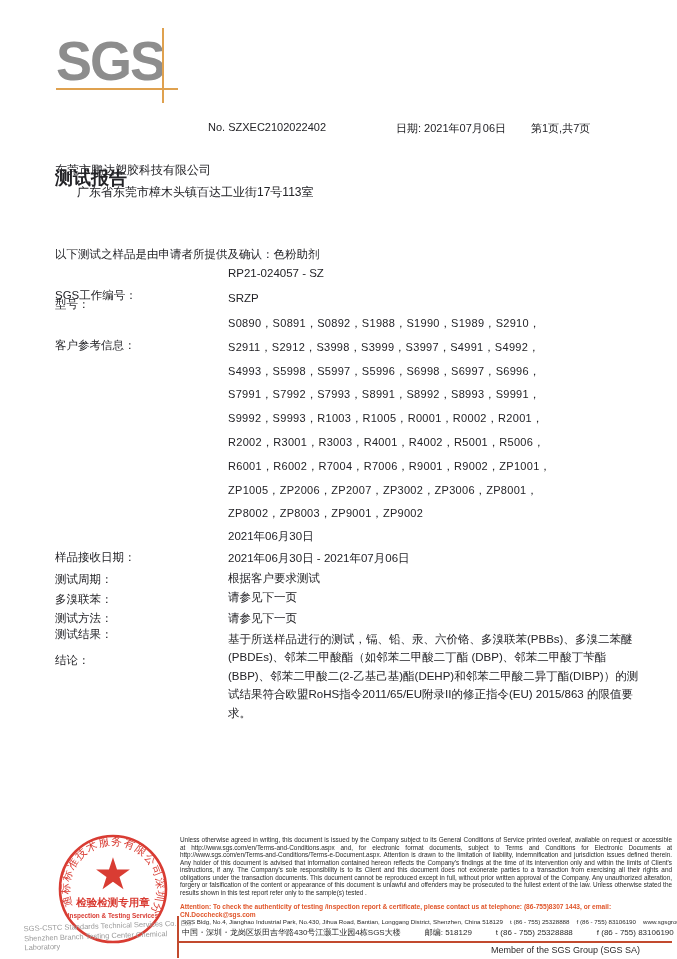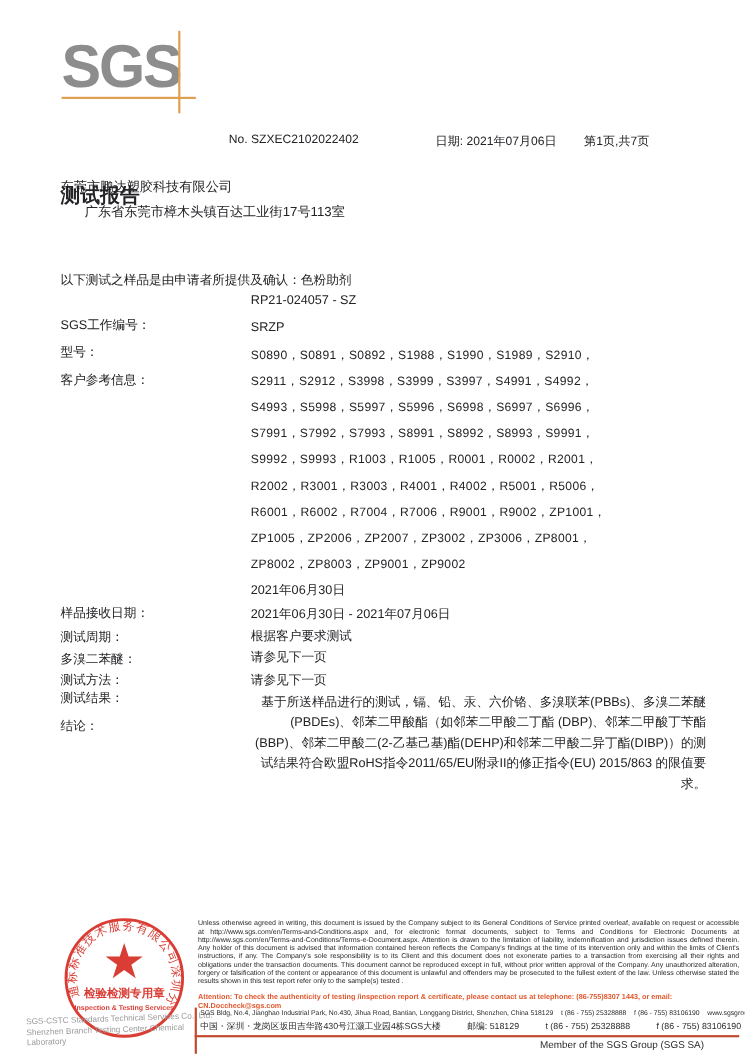--- a/index.html
+++ b/index.html
@@ -20,21 +20,21 @@
   .applicant-name{position:absolute;left:55px;top:162px;font-size:12px;}
   .applicant-addr{position:absolute;left:55px;top:184px;font-size:12px;margin-left:22px;}
   .sample-statement{position:absolute;left:55px;top:247px;font-size:11.5px;}
 
   
   .f-label{position:absolute;left:55px;font-size:11.5px;white-space:nowrap;margin-top:21px;}
   .f-value{position:absolute;left:228px;font-size:11.5px;white-space:nowrap;}
   .codes{position:absolute;left:228px;top:312px;font-size:11px;line-height:23.8px;
          letter-spacing:.3px;white-space:nowrap;}
   .conclusion-text{position:absolute;left:228px;top:630px;width:414px;font-size:11.5px;
-                   line-height:18.4px;white-space:normal;text-align:right;}
+                   line-height:18.4px;white-space:normal;text-align:left;}
 
   
   .stamp-svg{position:absolute;left:42px;top:830px;}
   .stamp-company{position:absolute;left:24px;top:921px;width:180px;font-size:7.5px;
                  line-height:9.5px;color:#9b9b9b;transform:rotate(-2deg);}
   .disclaimer{position:absolute;left:180px;top:836px;width:492px;font-size:6.4px;
               line-height:7.55px;text-align:justify;color:#2a2a2a;}
   .attention{position:absolute;left:180px;top:903px;width:492px;font-size:6.6px;
              line-height:7.6px;font-weight:700;color:#e0562b;}
   .addr-row-en{position:absolute;left:182px;top:918px;width:492px;font-size:6.2px;
@@ -59,21 +59,21 @@
   <span class="doc-date">日期: 2021年07月06日</span>
   <span class="doc-page">第1页,共7页</span>
 
   <div class="applicant-name">东莞市鹏达塑胶科技有限公司</div>
   <div class="applicant-addr">广东省东莞市樟木头镇百达工业街17号113室</div>
   <div class="sample-statement">以下测试之样品是由申请者所提供及确认：色粉助剂</div>
 
   <span class="f-label" style="top:267px">SGS工作编号：</span>
   <span class="f-value" style="top:267px">RP21-024057 - SZ</span>
 
-  <span class="f-label" style="top:292px">型号：</span>
+  <span class="f-label" style="top:276px">型号：</span>
   <span class="f-value" style="top:292px">SRZP</span>
 
   <span class="f-label" style="top:317px">客户参考信息：</span>
   <div class="codes">
     <div>S0890，S0891，S0892，S1988，S1990，S1989，S2910，</div>
     <div>S2911，S2912，S3998，S3999，S3997，S4991，S4992，</div>
     <div>S4993，S5998，S5997，S5996，S6998，S6997，S6996，</div>
     <div>S7991，S7992，S7993，S8991，S8992，S8993，S9991，</div>
     <div>S9992，S9993，R1003，R1005，R0001，R0002，R2001，</div>
     <div>R2002，R3001，R3003，R4001，R4002，R5001，R5006，</div>
@@ -81,21 +81,21 @@
     <div>ZP1005，ZP2006，ZP2007，ZP3002，ZP3006，ZP8001，</div>
     <div>ZP8002，ZP8003，ZP9001，ZP9002</div>
   </div>
 
   <span class="f-label" style="top:529px">样品接收日期：</span>
   <span class="f-value" style="top:529px">2021年06月30日</span>
 
   <span class="f-label" style="top:551px">测试周期：</span>
   <span class="f-value" style="top:551px">2021年06月30日 - 2021年07月06日</span>
 
-  <span class="f-label" style="top:571px">多溴二苯醚：</span>
+  <span class="f-label" style="top:571px">多溴联苯：</span>
   <span class="f-value" style="top:571px">根据客户要求测试</span>
 
   <span class="f-label" style="top:590px">测试方法：</span>
   <span class="f-value" style="top:590px">请参见下一页</span>
 
   <span class="f-label" style="top:606px">测试结果：</span>
   <span class="f-value" style="top:611px">请参见下一页</span>
 
   <span class="f-label" style="top:632px">结论：</span>
   <div class="conclusion-text">基于所送样品进行的测试，镉、铅、汞、六价铬、多溴联苯(PBBs)、多溴二苯醚(PBDEs)、邻苯二甲酸酯（如邻苯二甲酸二丁酯 (DBP)、邻苯二甲酸丁苄酯(BBP)、邻苯二甲酸二(2-乙基己基)酯(DEHP)和邻苯二甲酸二异丁酯(DIBP)）的测试结果符合欧盟RoHS指令2011/65/EU附录II的修正指令(EU) 2015/863 的限值要求。</div>

